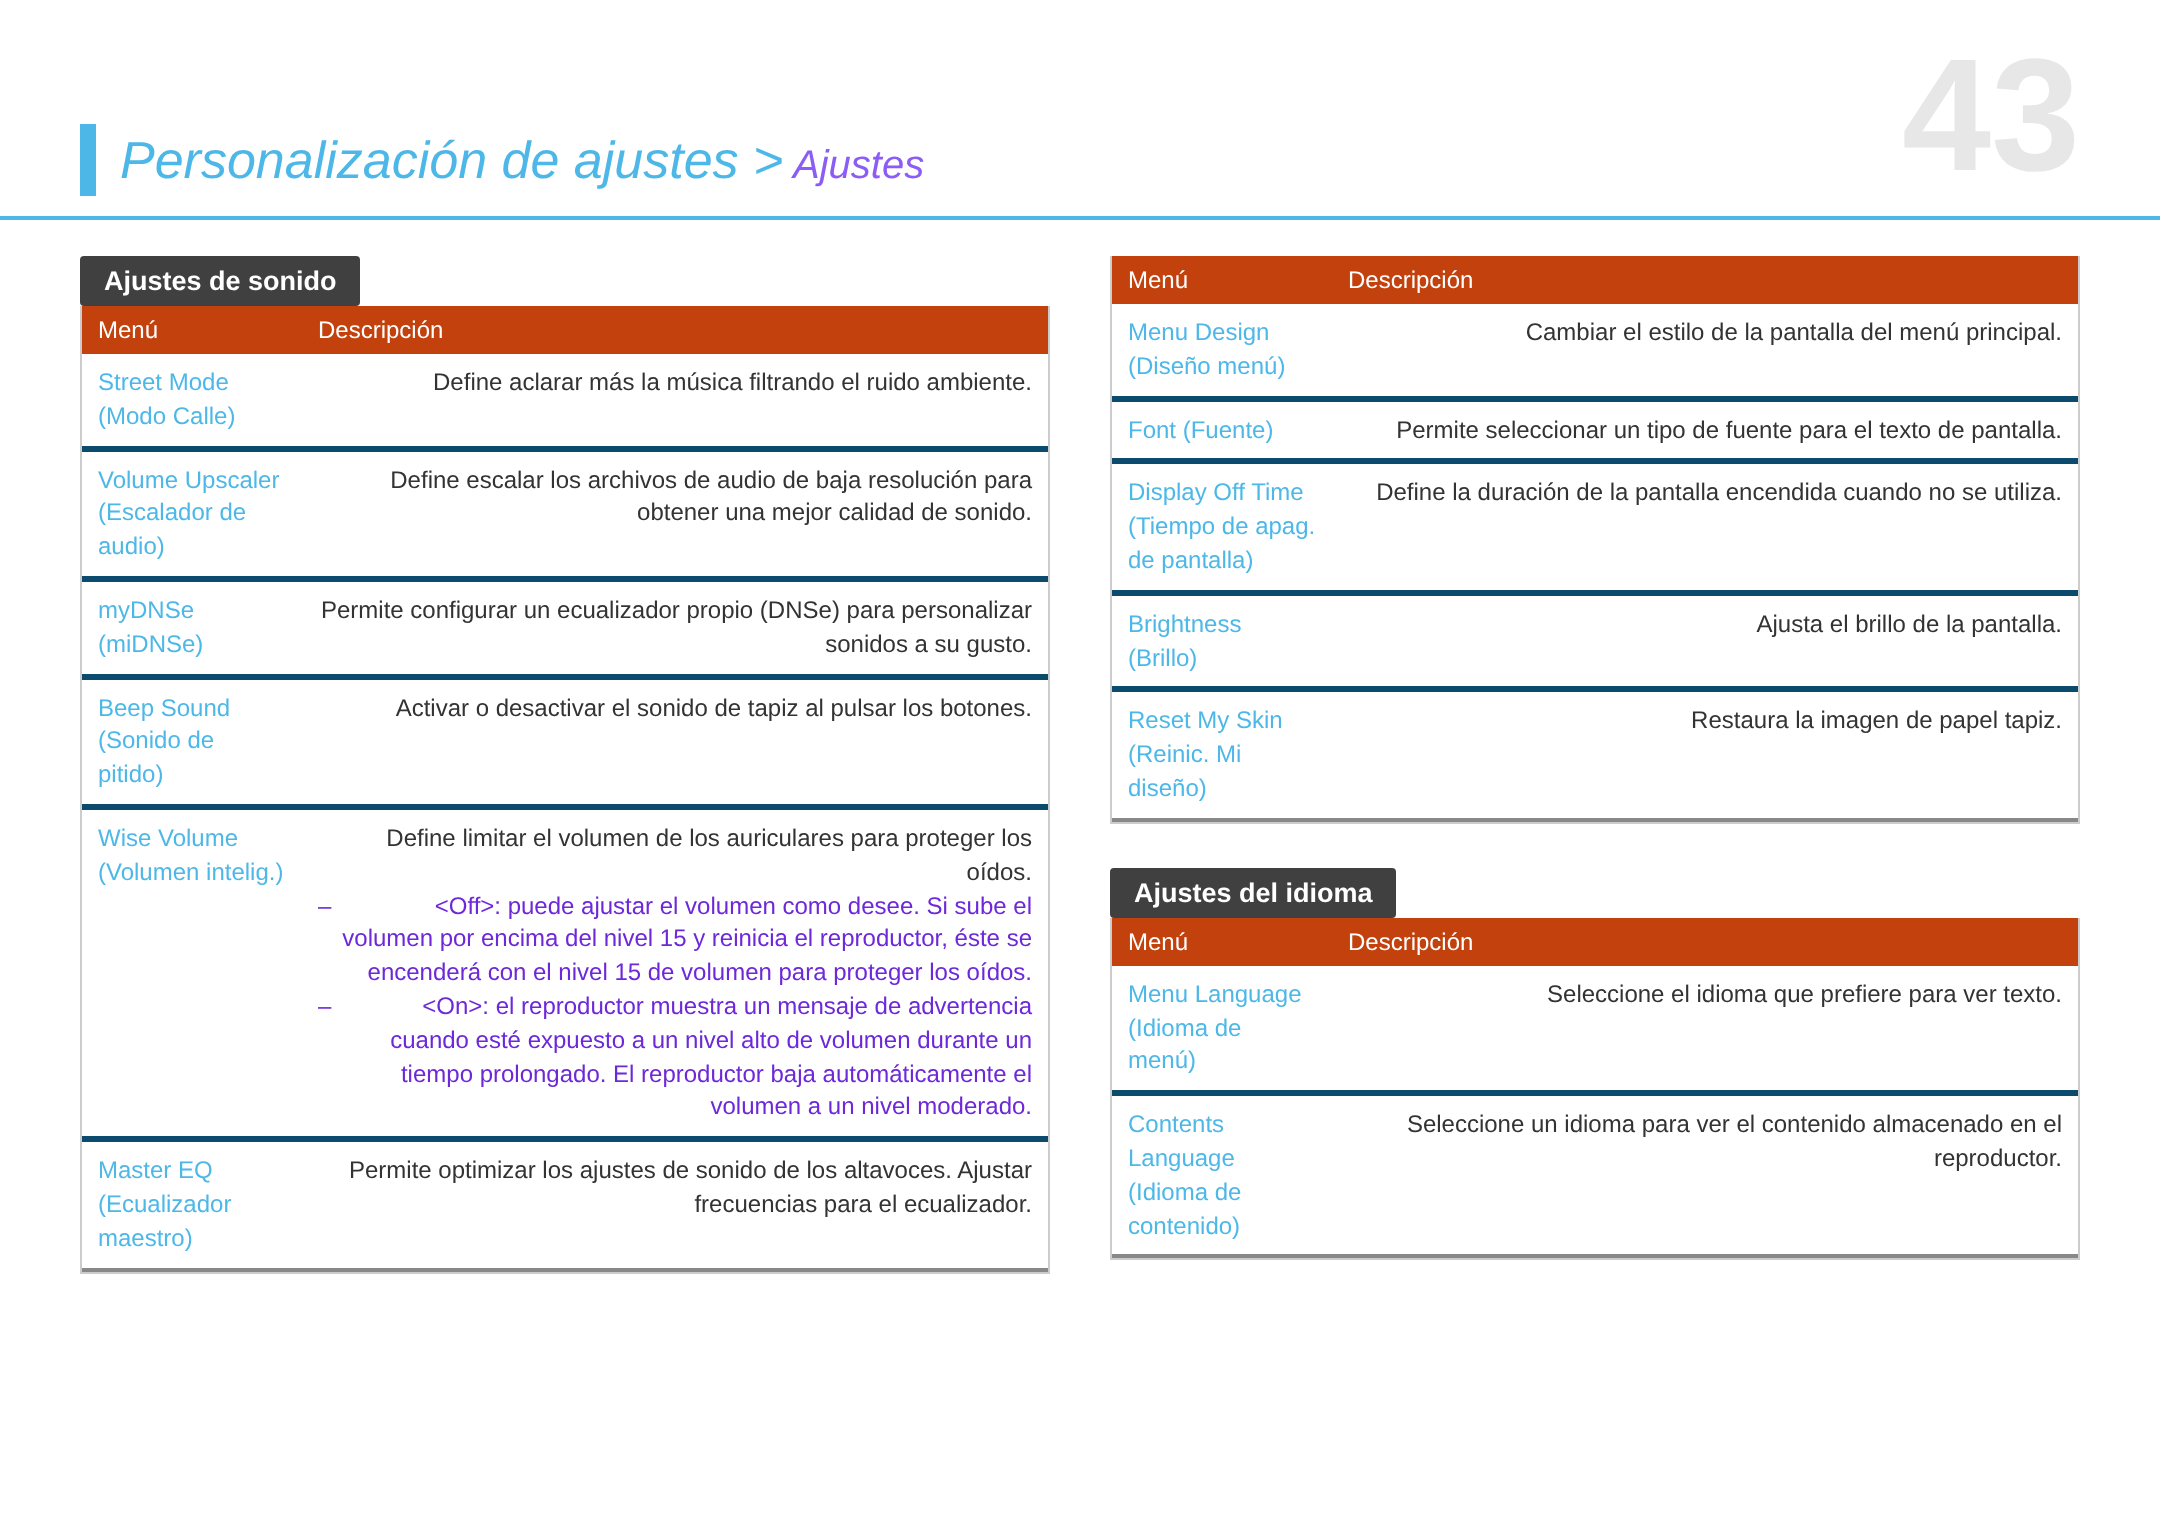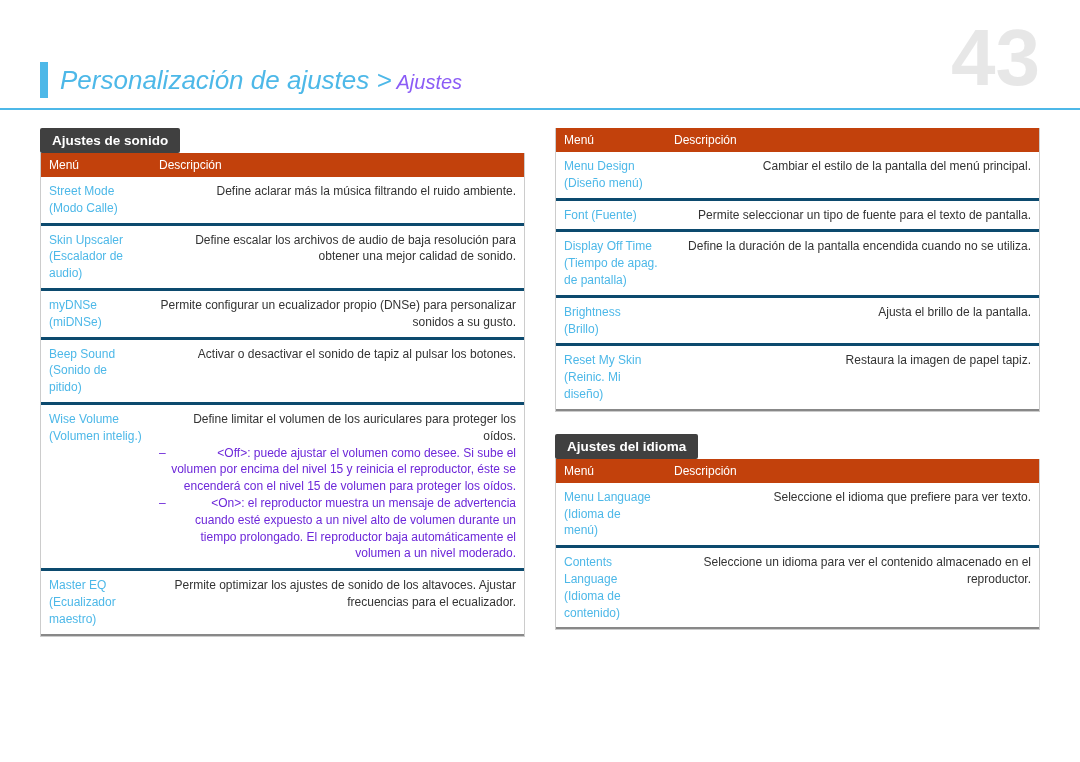--- a/index.html
+++ b/index.html
@@ -152,21 +152,21 @@
             <th>Menú</th>
             <th>Descripción</th>
           </tr>
         </thead>
         <tbody>
           <tr>
             <td class="col-menu">Street Mode (Modo Calle)</td>
             <td class="col-desc">Define aclarar más la música filtrando el ruido ambiente.</td>
           </tr>
           <tr>
-            <td class="col-menu">Skin Upscaler (Escalador de audio)</td>
+            <td class="col-menu">Volume Upscaler (Escalador de audio)</td>
             <td class="col-desc">Define escalar los archivos de audio de baja resolución para obtener una mejor calidad de sonido.</td>
           </tr>
           <tr>
             <td class="col-menu">myDNSe (miDNSe)</td>
             <td class="col-desc">Permite configurar un ecualizador propio (DNSe) para personalizar sonidos a su gusto.</td>
           </tr>
           <tr>
             <td class="col-menu">Beep Sound (Sonido de pitido)</td>
             <td class="col-desc">Activar o desactivar el sonido de tapiz al pulsar los botones.</td>
           </tr>

